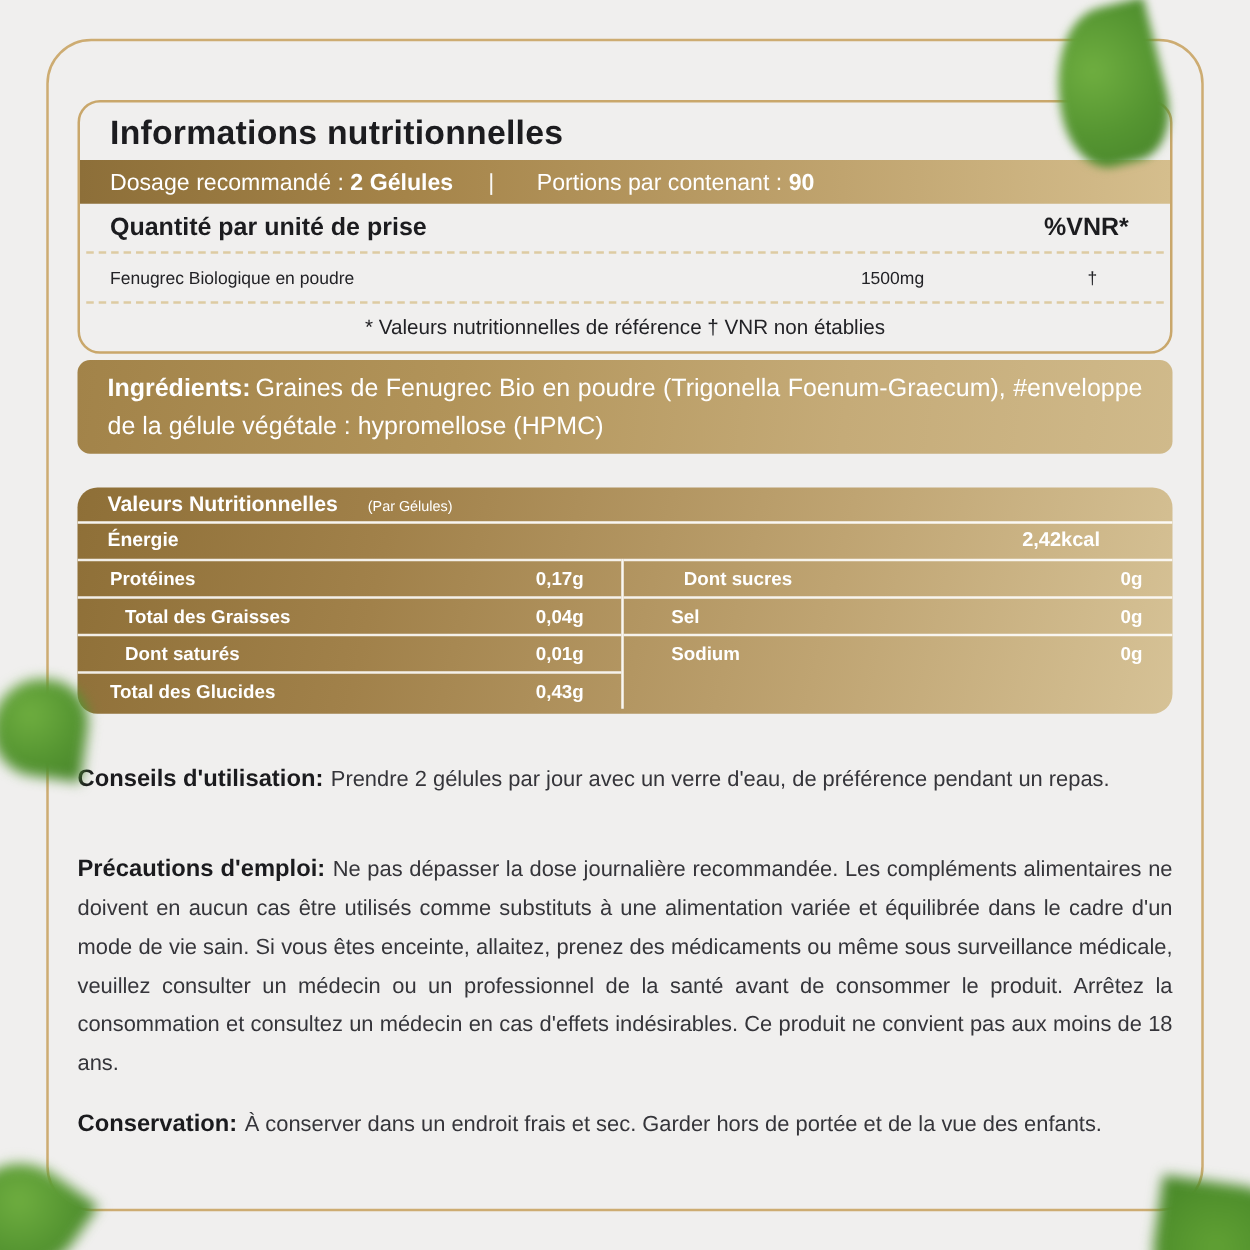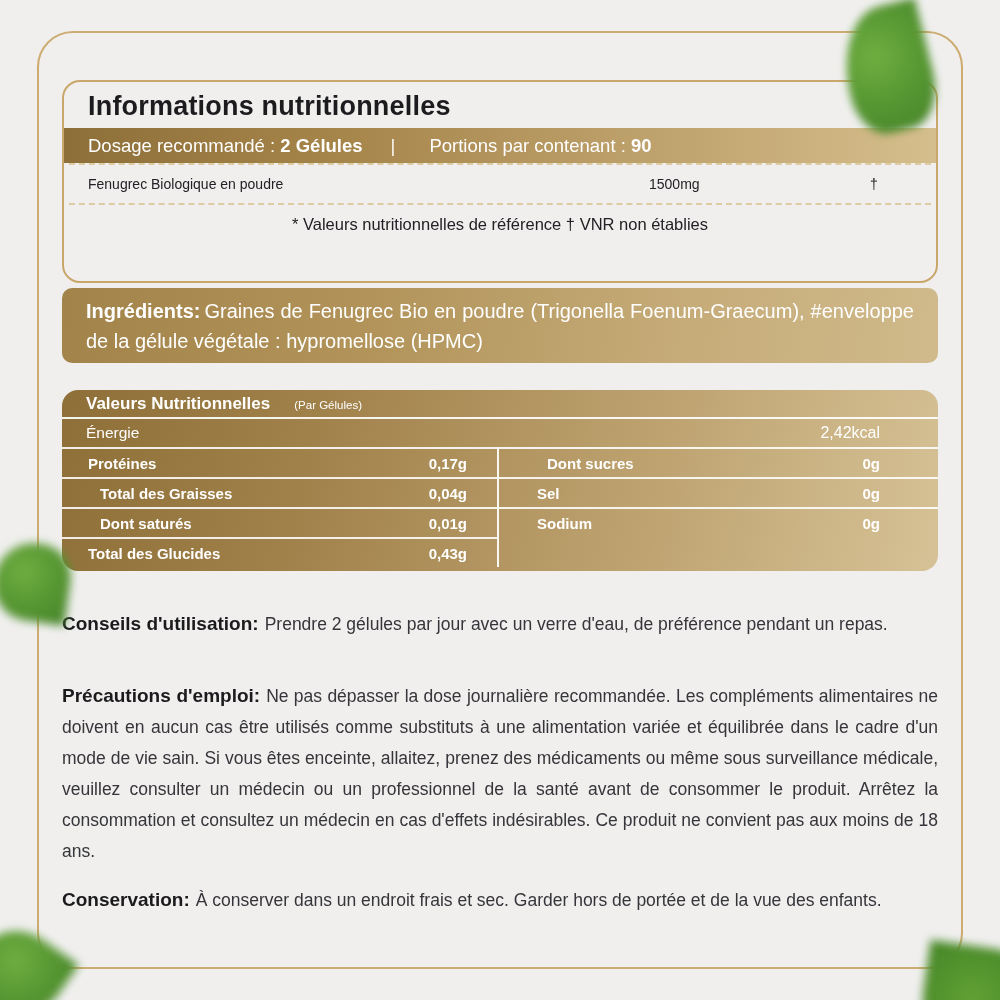--- a/index.html
+++ b/index.html
@@ -22,21 +22,21 @@
     height:35px;display:flex;align-items:center;color:#fff;font-size:18.5px;padding-left:24px;
     background:linear-gradient(90deg,#8d6f39 0%,#a58449 30%,#c0a46f 70%,#d5be8d 100%);
   }
   .bold{font-weight:bold;}
   .dosage-sep{margin:0 34px 0 28px;opacity:.95;}
   .qty-row{display:flex;justify-content:space-between;align-items:center;height:38px;
     padding:0 33px 0 24px;font-weight:bold;font-size:20px;color:#1c1c1f;}
   .dashed{border-top:2px dashed #ddcba2;margin:0 5px;height:0;}
   .fenu-row{position:relative;height:38px;font-size:14px;color:#222226;font-weight:500;}
   .fenu-name{position:absolute;left:24px;top:50%;transform:translateY(-50%);}
-  .fenu-amount{position:absolute;left:585px;width:130px;top:50%;transform:translateY(-50%);}
+  .fenu-amount{position:absolute;left:585px;width:130px;text-align:center;top:50%;transform:translateY(-50%);}
   .fenu-dagger{position:absolute;left:790px;width:40px;text-align:center;top:50%;transform:translateY(-50%);}
   .footnote{text-align:center;font-size:16.5px;color:#222226;line-height:39px;}
 
   
   #ingredients-card{
     top:288px;height:75px;border-radius:10px;color:#fff;
     background:linear-gradient(97deg,#a28349 0%,#b2945a 35%,#c5ab78 70%,#d0ba8b 100%);
     padding:8px 24px;font-size:20px;line-height:30px;text-align:justify;
   }
   .ing-label{font-weight:bold;margin-right:4px;}
@@ -44,32 +44,32 @@
   
   #table-card{
     top:390px;height:181px;border-radius:16px;color:#fff;overflow:hidden;
     background:linear-gradient(103deg,#8e6f37 0%,#a1814a 28%,#bfa472 68%,#d6c296 100%);
   }
   .t-header{height:29px;display:flex;align-items:baseline;padding:4px 0 0 24px;box-sizing:border-box;
     border-bottom:2px solid rgba(255,255,255,.92);}
   .t-title{font-weight:bold;font-size:17px;}
   .t-sub{font-size:11.5px;margin-left:24px;}
   .t-energy{height:28px;display:flex;justify-content:space-between;align-items:center;
-    padding:0 58px 0 24px;font-weight:normal;}
+    padding:0 58px 0 24px;font-weight:bold;}
   .t-energy .lbl{font-size:15.5px;}
   .t-energy .val{font-size:16px;}
   .t-body{position:relative;height:120px;}
   .t-divider{position:absolute;left:435px;top:0;bottom:0;width:2px;background:rgba(255,255,255,.92);}
   .t-col{position:absolute;top:0;bottom:0;}
   .t-col.left{left:0;width:435px;}
   .t-col.right{left:437px;right:0;}
   .t-row{height:28px;border-top:2px solid rgba(255,255,255,.88);display:flex;
     justify-content:space-between;align-items:center;font-size:15px;font-weight:600;}
   .t-col.left  .t-row{padding:0 30px 0 26px;}
-  .t-col.right .t-row{padding:0 58px 0 38px;}
+  .t-col.right .t-row{padding:0 24px 0 38px;}
   .t-col.left  .t-row.indent{padding-left:38px;}
   .t-col.right .t-row.indent{padding-left:48px;}
   .t-row .val{font-weight:bold;}
 
   
   .section{position:absolute;left:62px;width:876px;color:#35353a;
     font-size:17.5px;line-height:31px;text-align:justify;}
   .section p{margin:0;}
   .s-title{font-weight:bold;color:#1b1b1e;font-size:19px;margin-right:6px;}
   #sec-conseils{top:608px;}
@@ -95,20 +95,24 @@
 <div class="frame"></div>
 
 <div class="card" id="info-card">
   <div class="info-title">Informations nutritionnelles</div>
   <div class="dosage-bar">
     <span>Dosage recommandé :</span>&nbsp;
     <span class="bold">2 Gélules</span>
     <span class="dosage-sep">|</span>
     <span>Portions par contenant :</span>&nbsp;
     <span class="bold">90</span>
+  </div>
+  <div class="qty-row">
+    <span>Quantité par unité de prise</span>
+    <span>%VNR*</span>
   </div>
   <div class="dashed"></div>
   <div class="fenu-row">
     <span class="fenu-name">Fenugrec Biologique en poudre</span>
     <span class="fenu-amount">1500mg</span>
     <span class="fenu-dagger">†</span>
   </div>
   <div class="dashed"></div>
   <div class="footnote">* Valeurs nutritionnelles de référence † VNR non établies</div>
 </div>

